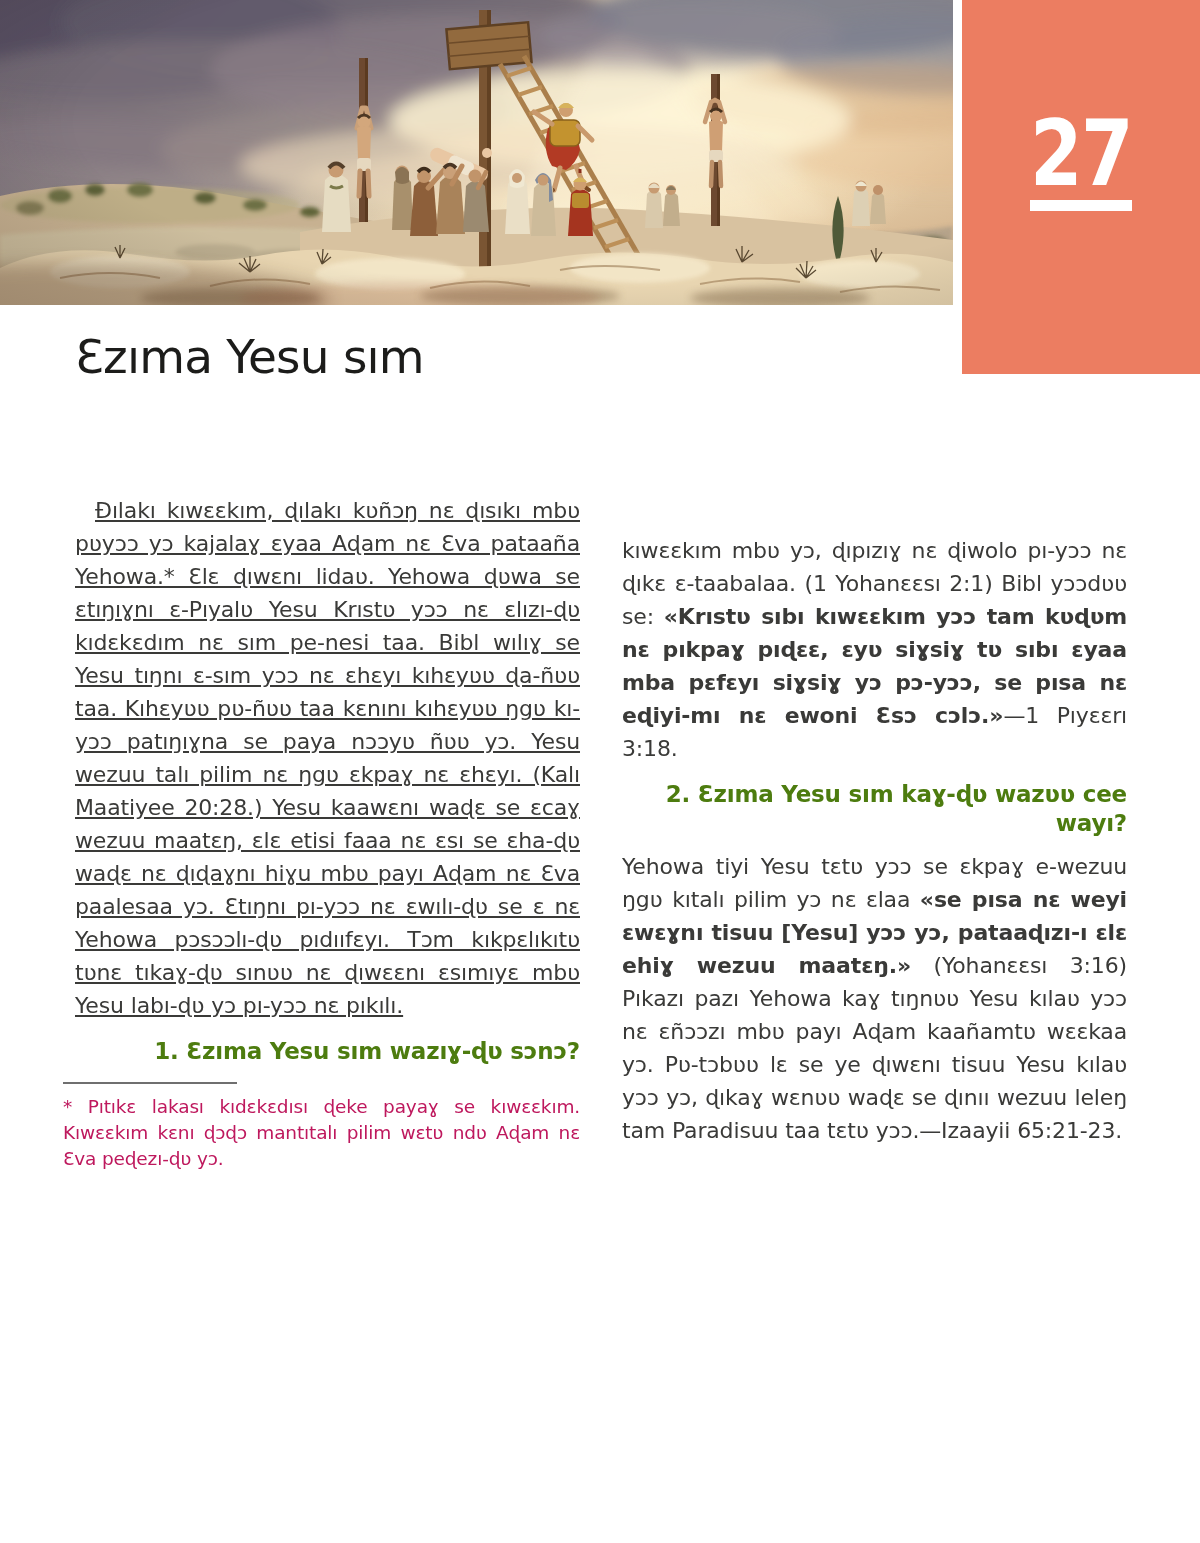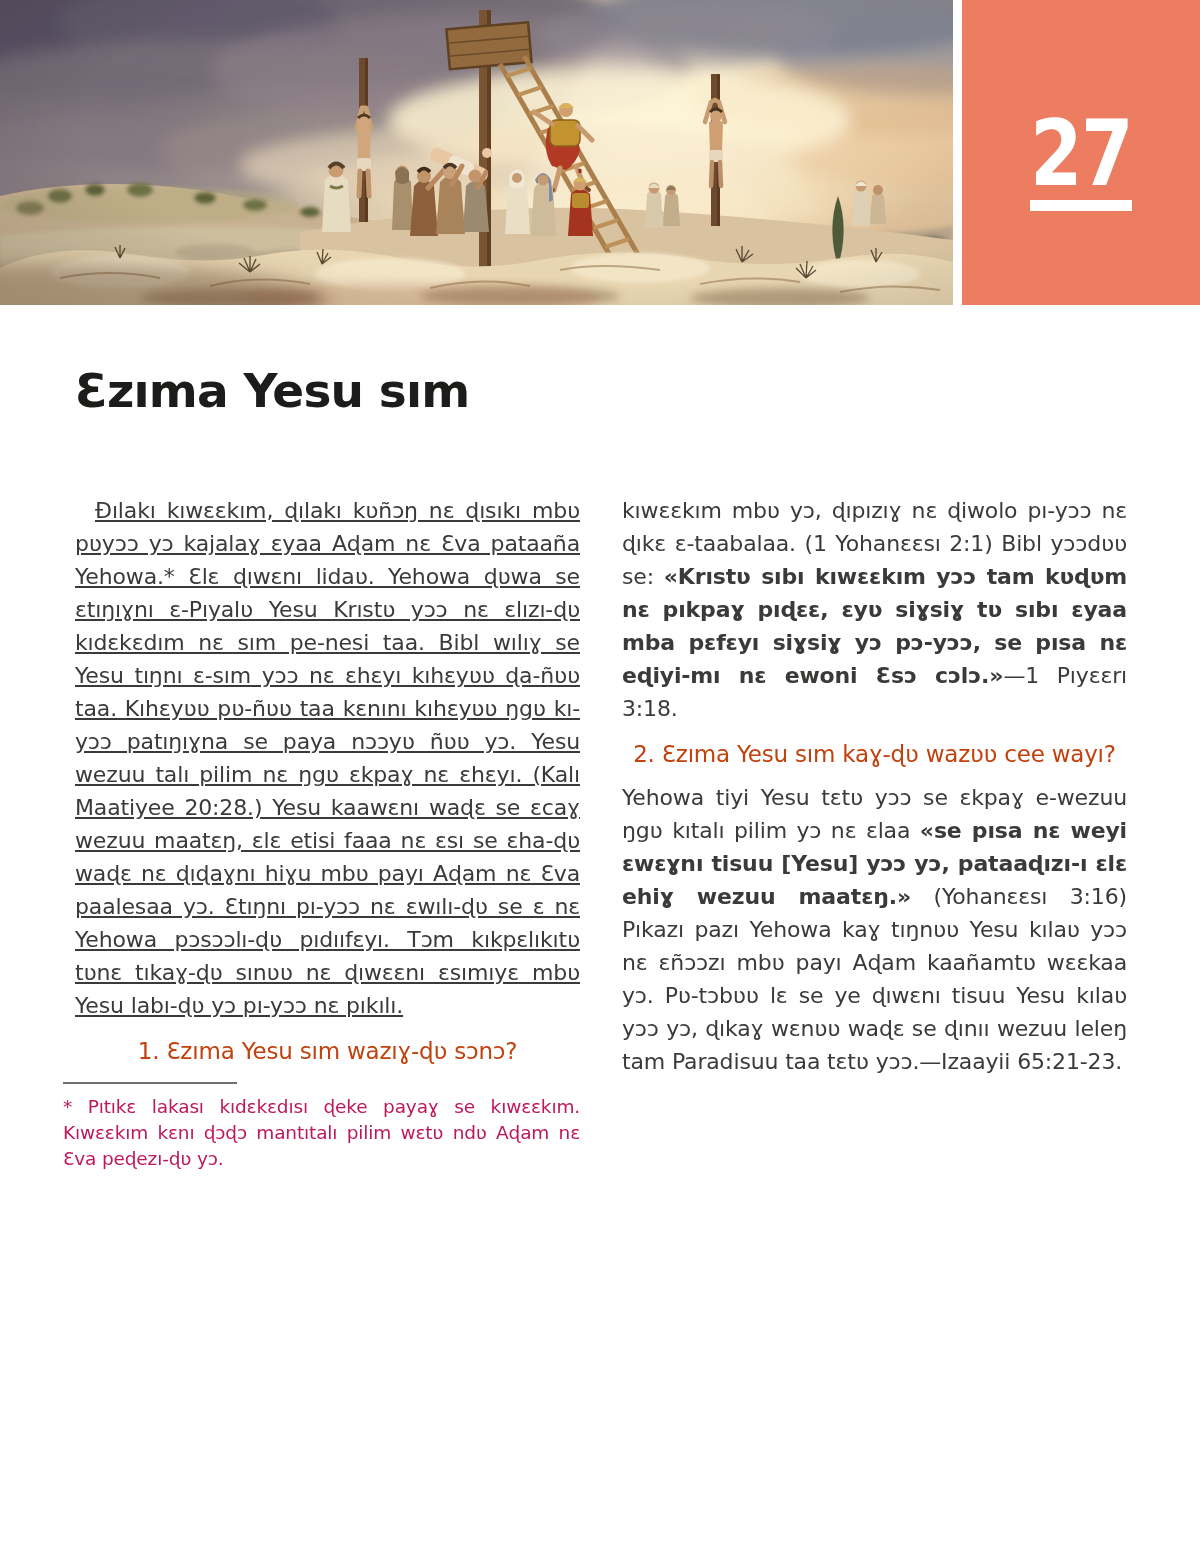--- a/index.html
+++ b/index.html
@@ -2,41 +2,41 @@
 <html><head>
 <meta charset="utf-8">
 <style>
   html,body{margin:0;padding:0;background:#ffffff;}
   .page{position:relative;width:1200px;height:1543px;background:#ffffff;overflow:hidden;
         font-family:"DejaVu Sans","Liberation Sans",sans-serif;}
 
   
   .hero{position:absolute;left:0;top:0;width:953px;height:305px;overflow:hidden;}
   .hero svg{display:block;}
-  .chapter-box{position:absolute;left:962px;top:0;width:238px;height:305px;background:#EC7D61;}
+  .chapter-box{position:absolute;left:962px;top:0;width:238px;height:374px;background:#EC7D61;}
   .chapter-num{position:absolute;top:109px;left:0;right:0;text-align:center;
                font-size:90px;line-height:1;font-weight:700;color:#ffffff;
                transform:scaleX(.84);letter-spacing:-2px;}
   .chapter-underline{position:absolute;top:200px;left:50%;margin-left:-51px;
                      width:102px;height:11px;background:#ffffff;}
 
   
-  .title{position:absolute;left:75px;top:362px;margin:0;font-size:47px;line-height:57px;
-         font-weight:700;color:#1c1c1a;letter-spacing:-0.8px;}
+  .title{position:absolute;left:75px;top:328px;margin:0;font-size:47px;line-height:57px;
+         font-weight:400;color:#1c1c1a;letter-spacing:-0.8px;}
   .title span{display:block;}
 
   
   .col{position:absolute;top:494px;width:505px;color:#3a3a38;font-size:22px;line-height:33px;
        text-align:justify;letter-spacing:-0.15px;}
   .col-left{left:75px;}
-  .col-right{left:622px;}
+  .col-right{left:622px;margin-top:40px;}
   .p-body{margin:0;}
   .p-indent{text-indent:20px;text-decoration:underline;}
-  .q-head{margin:15px 0 12px 0;font-size:23px;line-height:29px;font-weight:400;
-          color:#c2410c;text-align:center;letter-spacing:-0.2px;}
+  .q-head{margin:15px 0 12px 0;font-size:23px;line-height:29px;font-weight:700;
+          color:#4d7c0f;text-align:right;letter-spacing:-0.2px;}
   b{font-weight:700;}
 
   
   .footnote-block{margin:16px 0 0 -12px;width:517px;}
   .footnote-rule{width:174px;height:2px;background:#6f6f6f;margin:0 0 10px 0;}
   .footnote-text{margin:0;font-size:18.5px;line-height:26px;color:#be185d;text-align:justify;}
 </style>
 </head>
 <body>
 

